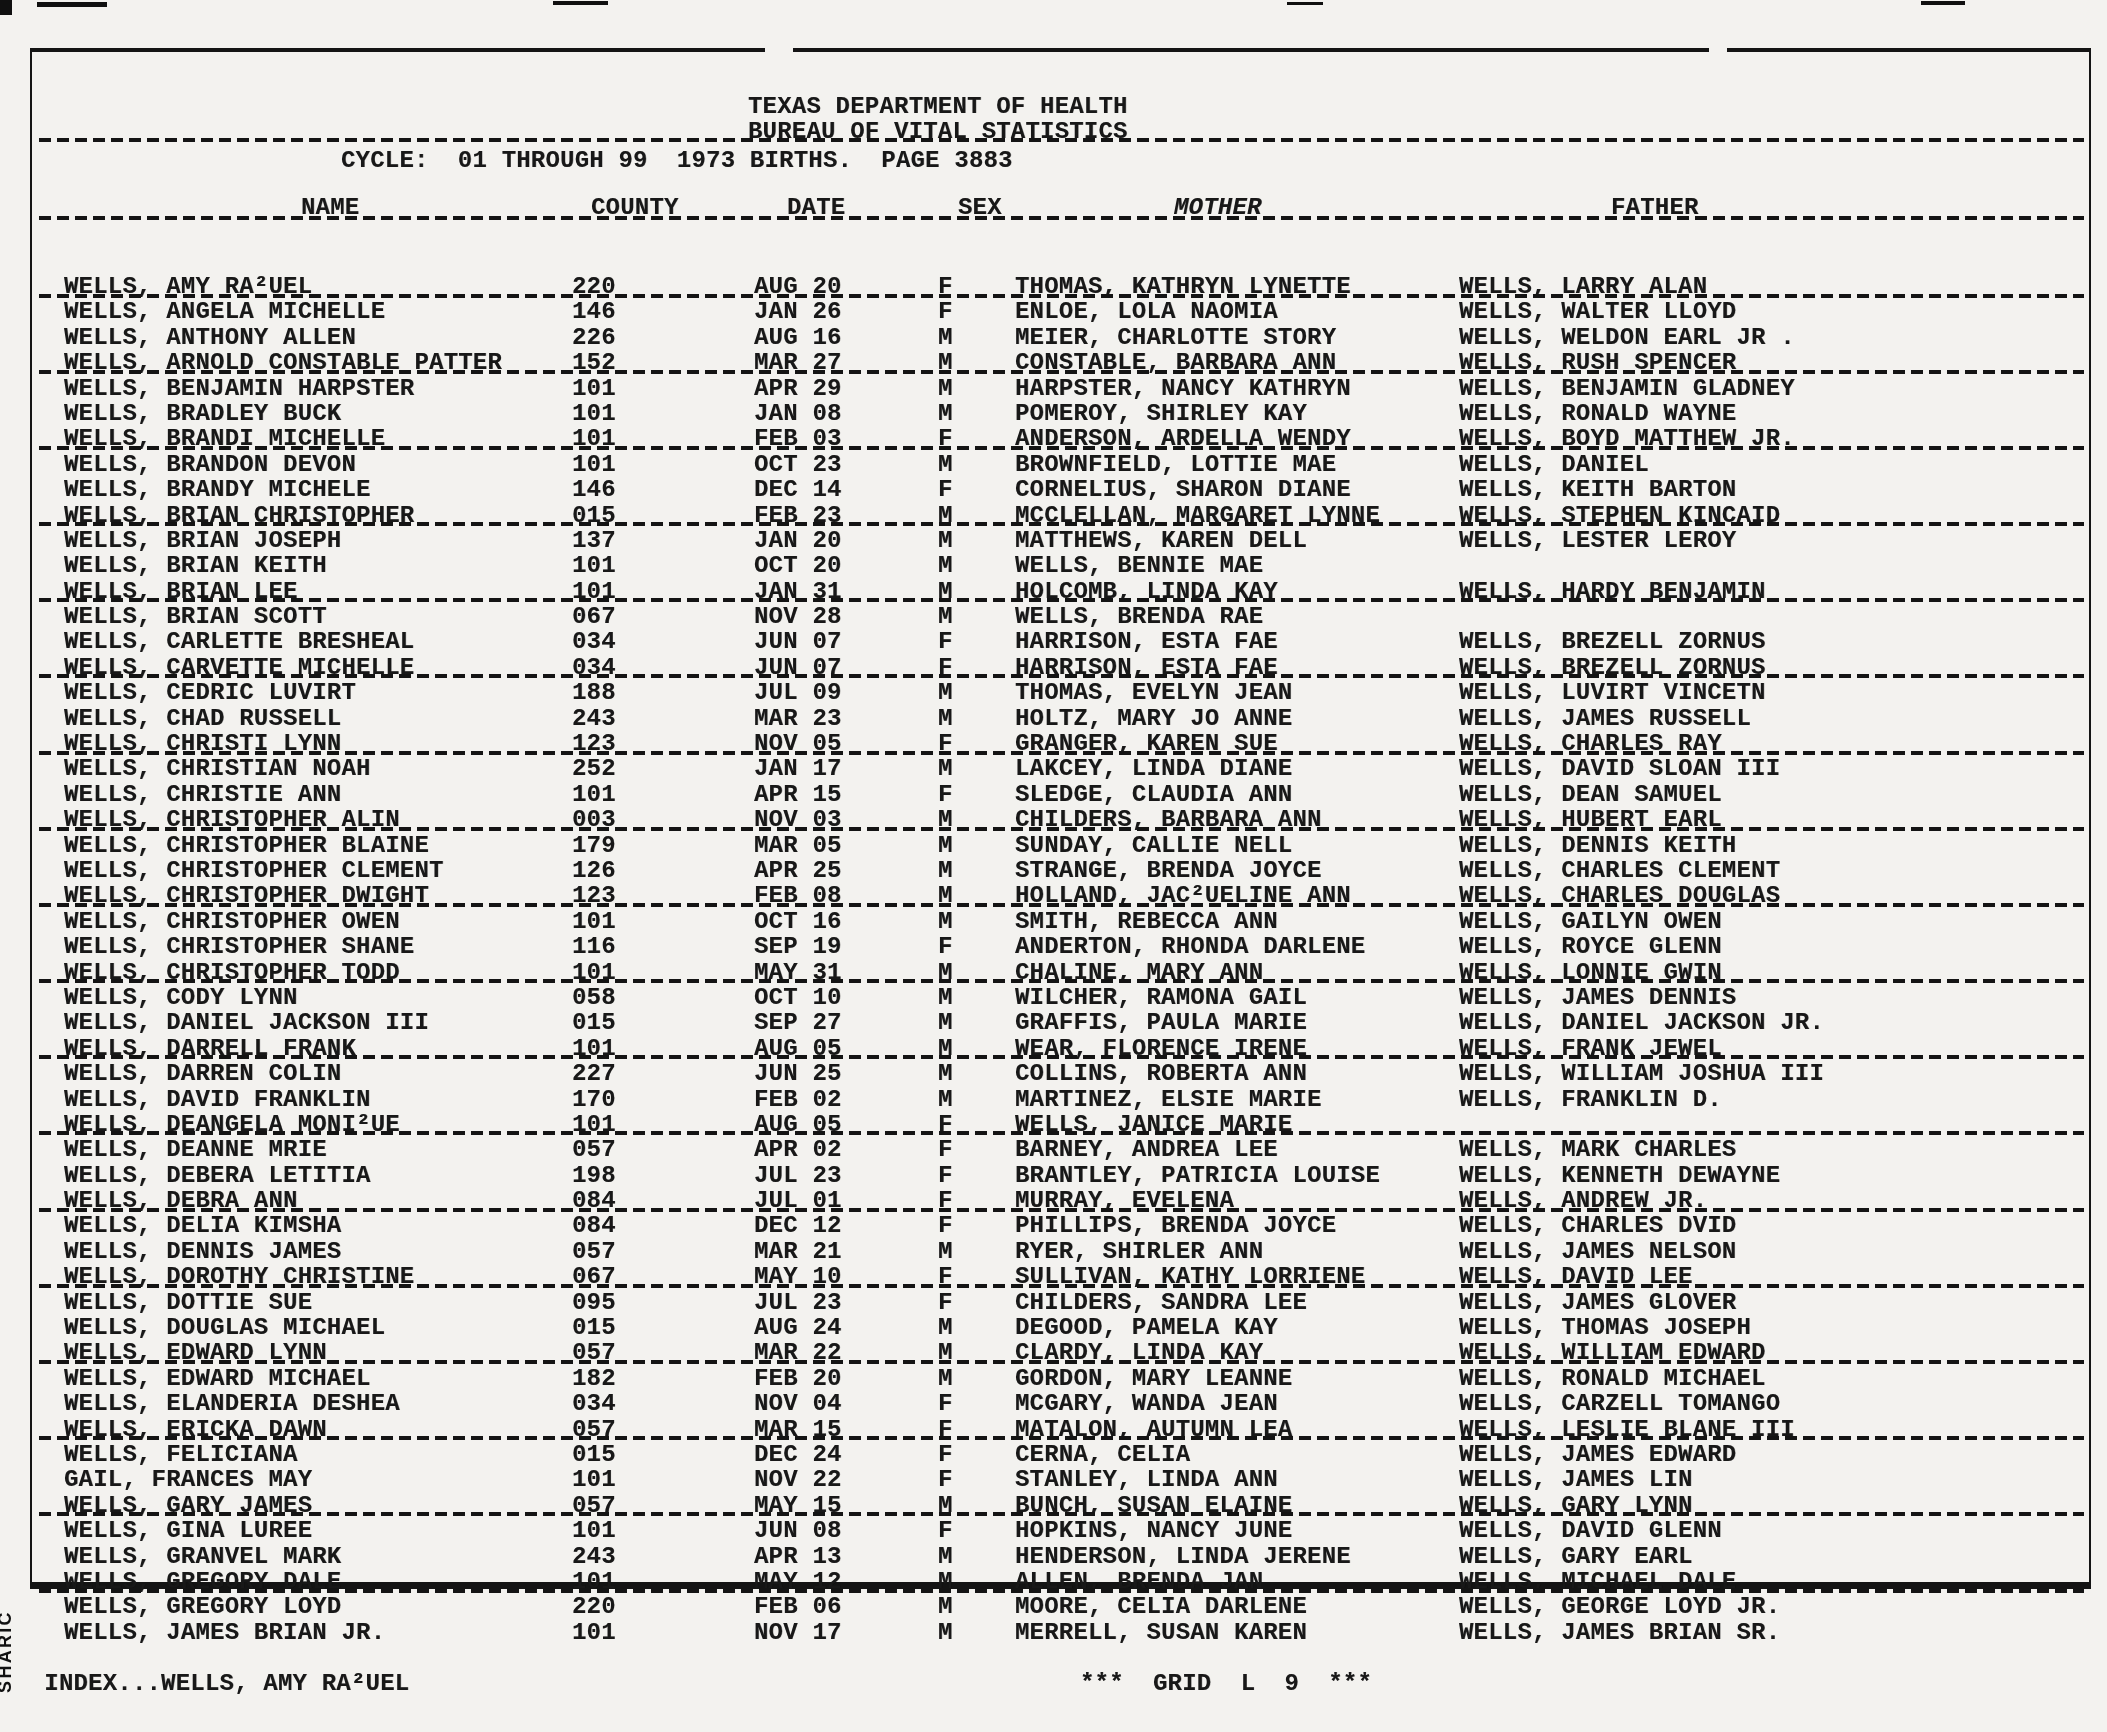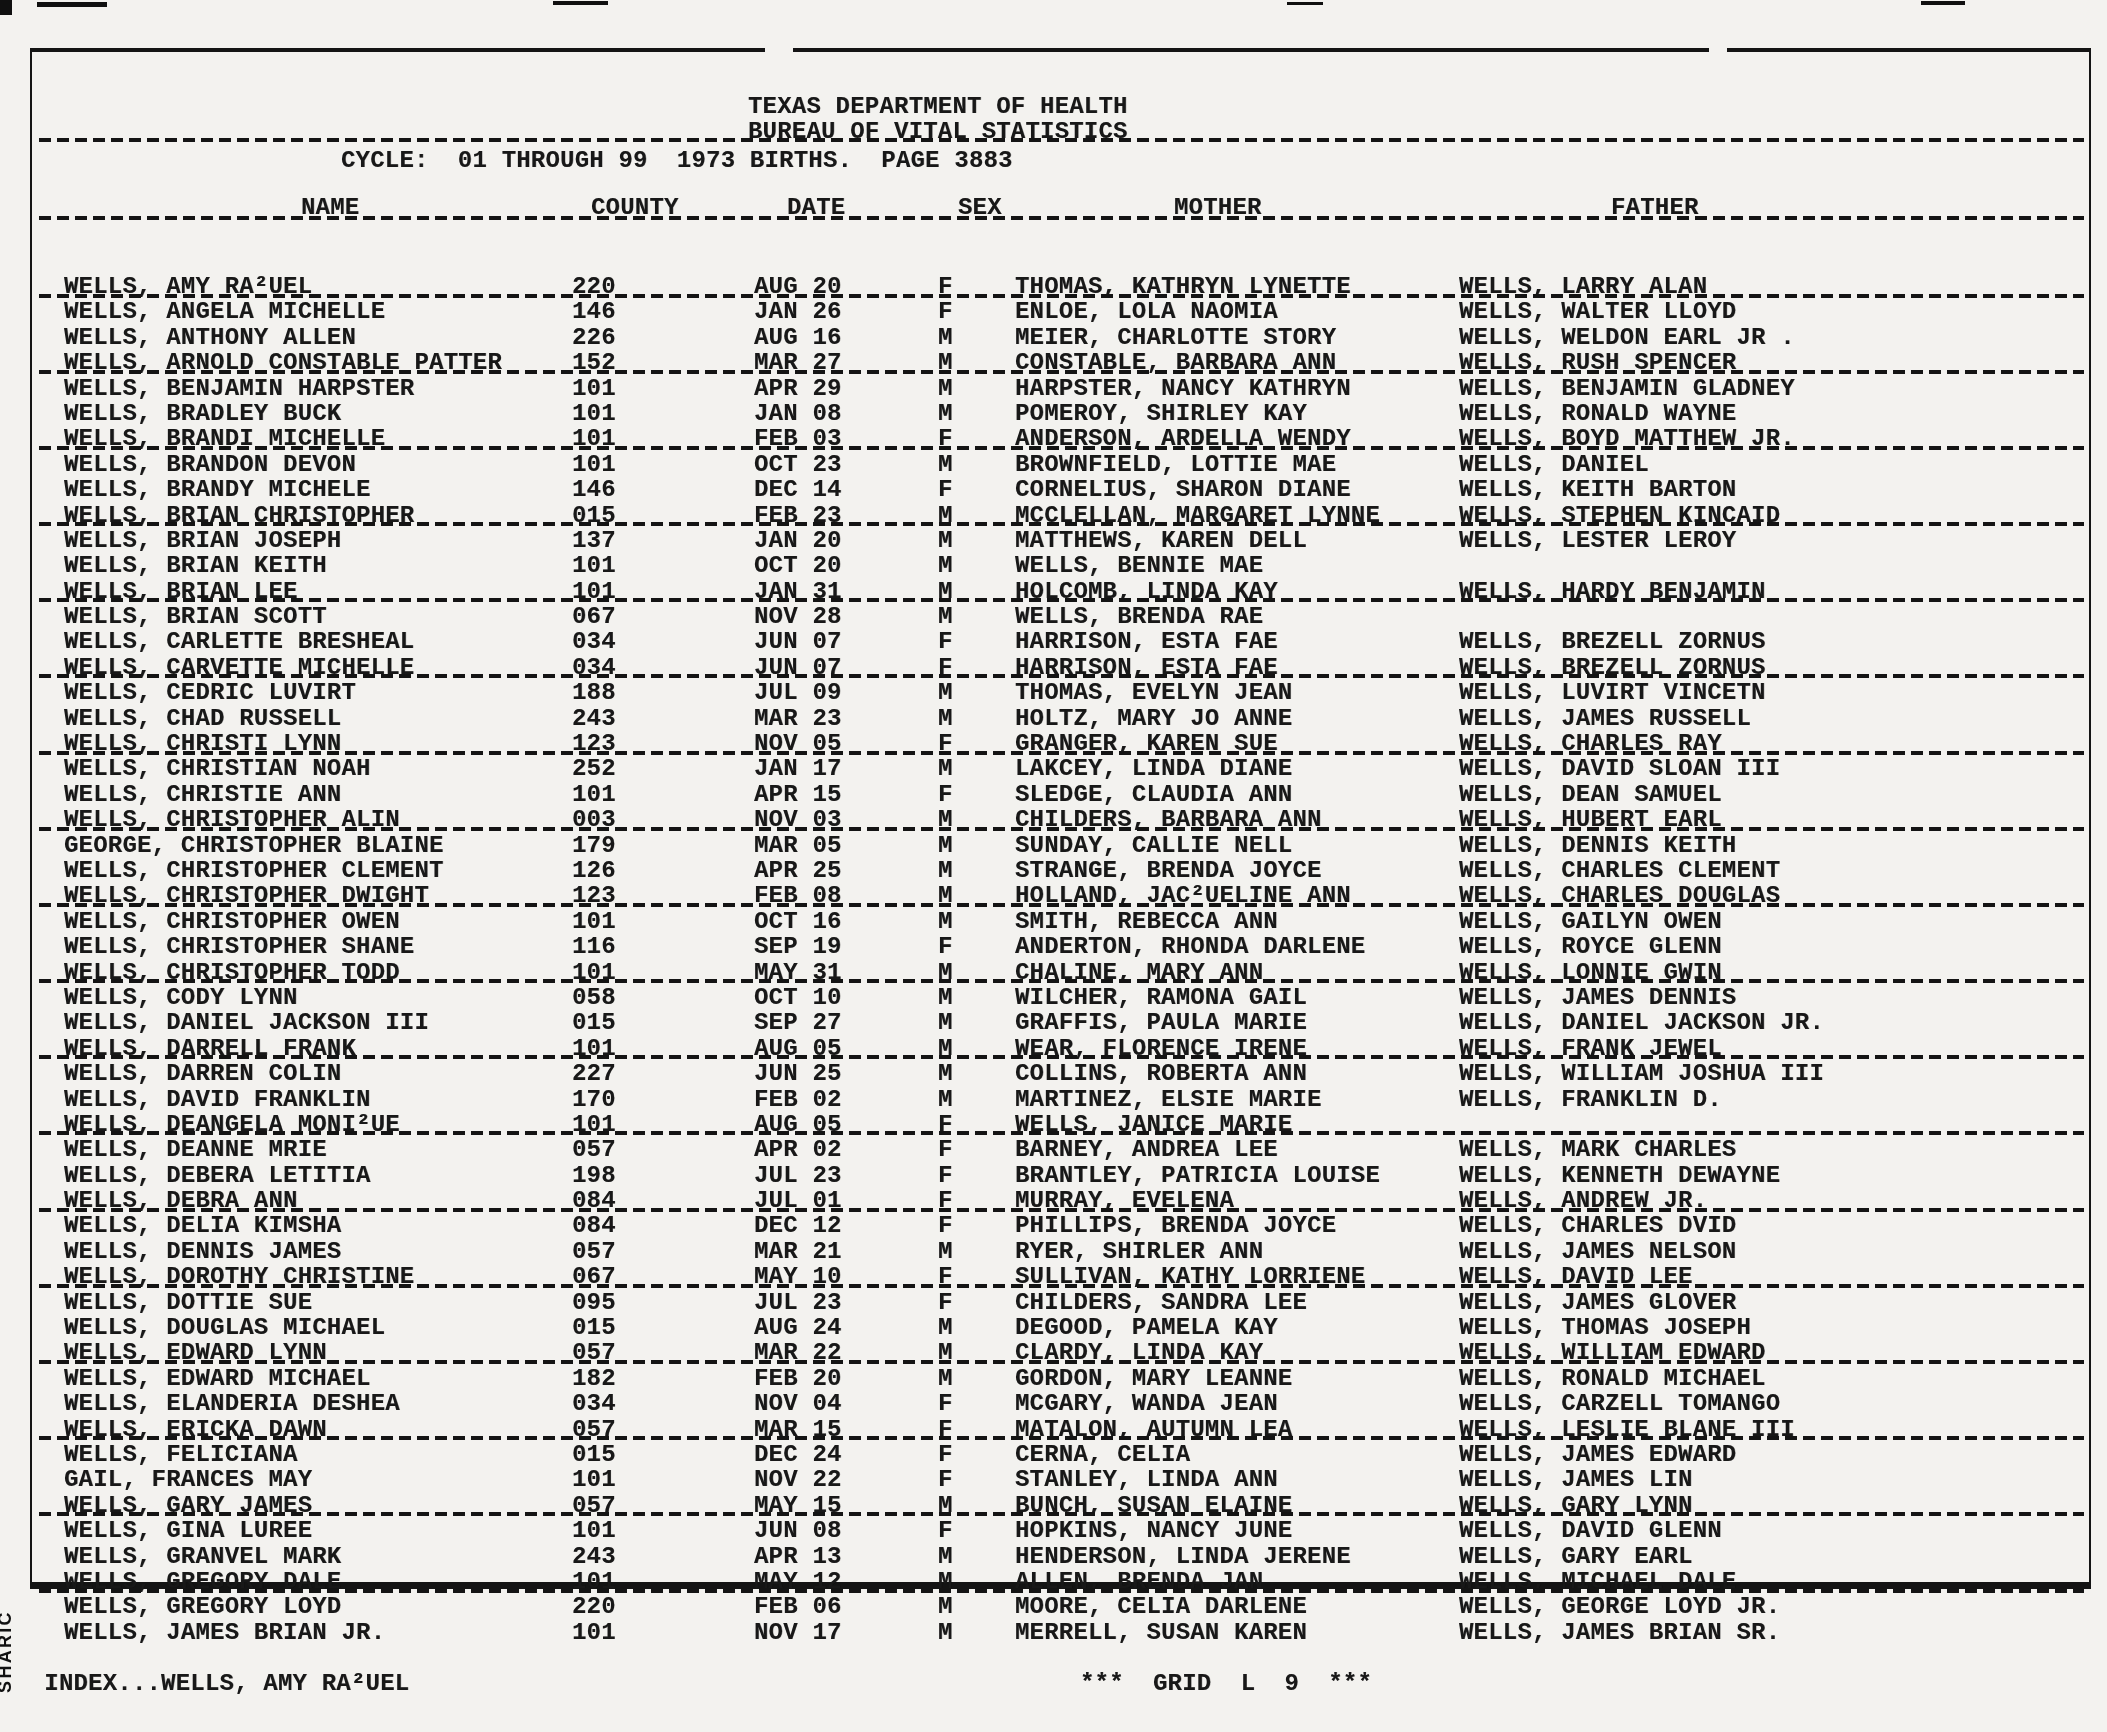--- a/index.html
+++ b/index.html
@@ -30,21 +30,21 @@
   }
   .title{position:absolute;white-space:pre;}
   .title1{left:716px;top:41px;}
   .title2{left:716px;top:66px;font-family:Liberation Mono, monospace;}
   .dash-a{top:86px;}
   .cycle{left:309px;top:95px;}
 
   .thead{position:absolute;left:0;top:142px;width:100%;height:26px;}
   .hcol{position:absolute;white-space:pre;}
   .hc0{left:269px;} .hc1{left:559px;} .hc2{left:755px;}
-  .hc3{left:926px;} .hc4{left:1142px;} .hc5{left:1579px;}
+  .hc3{left:926px;} .hc4{left:1142px;font-style:italic;} .hc5{left:1579px;}
   .dash-b{top:164px;}
 
   .tbody{position:absolute;left:0;top:222px;width:100%;}
   .trow{
     display:grid;
     grid-template-columns:508px 182px 184px 77px 444px 1fr;
     padding-left:32px;height:25.4px;line-height:25.4px;
     position:relative;white-space:pre;
   }
   .tcell{overflow:visible;}
@@ -112,21 +112,21 @@
         <div class="trow sep"><div class="tcell col0">WELLS, BRIAN LEE</div><div class="tcell col1">101</div><div class="tcell col2">JAN 31</div><div class="tcell col3">M</div><div class="tcell col4">HOLCOMB, LINDA KAY</div><div class="tcell col5">WELLS, HARDY BENJAMIN</div></div>
         <div class="trow"><div class="tcell col0">WELLS, BRIAN SCOTT</div><div class="tcell col1">067</div><div class="tcell col2">NOV 28</div><div class="tcell col3">M</div><div class="tcell col4">WELLS, BRENDA RAE</div><div class="tcell col5"></div></div>
         <div class="trow"><div class="tcell col0">WELLS, CARLETTE BRESHEAL</div><div class="tcell col1">034</div><div class="tcell col2">JUN 07</div><div class="tcell col3">F</div><div class="tcell col4">HARRISON, ESTA FAE</div><div class="tcell col5">WELLS, BREZELL ZORNUS</div></div>
         <div class="trow sep"><div class="tcell col0">WELLS, CARVETTE MICHELLE</div><div class="tcell col1">034</div><div class="tcell col2">JUN 07</div><div class="tcell col3">F</div><div class="tcell col4">HARRISON, ESTA FAE</div><div class="tcell col5">WELLS, BREZELL ZORNUS</div></div>
         <div class="trow"><div class="tcell col0">WELLS, CEDRIC LUVIRT</div><div class="tcell col1">188</div><div class="tcell col2">JUL 09</div><div class="tcell col3">M</div><div class="tcell col4">THOMAS, EVELYN JEAN</div><div class="tcell col5">WELLS, LUVIRT VINCETN</div></div>
         <div class="trow"><div class="tcell col0">WELLS, CHAD RUSSELL</div><div class="tcell col1">243</div><div class="tcell col2">MAR 23</div><div class="tcell col3">M</div><div class="tcell col4">HOLTZ, MARY JO ANNE</div><div class="tcell col5">WELLS, JAMES RUSSELL</div></div>
         <div class="trow sep"><div class="tcell col0">WELLS, CHRISTI LYNN</div><div class="tcell col1">123</div><div class="tcell col2">NOV 05</div><div class="tcell col3">F</div><div class="tcell col4">GRANGER, KAREN SUE</div><div class="tcell col5">WELLS, CHARLES RAY</div></div>
         <div class="trow"><div class="tcell col0">WELLS, CHRISTIAN NOAH</div><div class="tcell col1">252</div><div class="tcell col2">JAN 17</div><div class="tcell col3">M</div><div class="tcell col4">LAKCEY, LINDA DIANE</div><div class="tcell col5">WELLS, DAVID SLOAN III</div></div>
         <div class="trow"><div class="tcell col0">WELLS, CHRISTIE ANN</div><div class="tcell col1">101</div><div class="tcell col2">APR 15</div><div class="tcell col3">F</div><div class="tcell col4">SLEDGE, CLAUDIA ANN</div><div class="tcell col5">WELLS, DEAN SAMUEL</div></div>
         <div class="trow sep"><div class="tcell col0">WELLS, CHRISTOPHER ALIN</div><div class="tcell col1">003</div><div class="tcell col2">NOV 03</div><div class="tcell col3">M</div><div class="tcell col4">CHILDERS, BARBARA ANN</div><div class="tcell col5">WELLS, HUBERT EARL</div></div>
-        <div class="trow"><div class="tcell col0">GEORGE, CHRISTOPHER BLAINE</div><div class="tcell col1">179</div><div class="tcell col2">MAR 05</div><div class="tcell col3">M</div><div class="tcell col4">SUNDAY, CALLIE NELL</div><div class="tcell col5">WELLS, DENNIS KEITH</div></div>
+        <div class="trow"><div class="tcell col0">WELLS, CHRISTOPHER BLAINE</div><div class="tcell col1">179</div><div class="tcell col2">MAR 05</div><div class="tcell col3">M</div><div class="tcell col4">SUNDAY, CALLIE NELL</div><div class="tcell col5">WELLS, DENNIS KEITH</div></div>
         <div class="trow"><div class="tcell col0">WELLS, CHRISTOPHER CLEMENT</div><div class="tcell col1">126</div><div class="tcell col2">APR 25</div><div class="tcell col3">M</div><div class="tcell col4">STRANGE, BRENDA JOYCE</div><div class="tcell col5">WELLS, CHARLES CLEMENT</div></div>
         <div class="trow sep"><div class="tcell col0">WELLS, CHRISTOPHER DWIGHT</div><div class="tcell col1">123</div><div class="tcell col2">FEB 08</div><div class="tcell col3">M</div><div class="tcell col4">HOLLAND, JAC²UELINE ANN</div><div class="tcell col5">WELLS, CHARLES DOUGLAS</div></div>
         <div class="trow"><div class="tcell col0">WELLS, CHRISTOPHER OWEN</div><div class="tcell col1">101</div><div class="tcell col2">OCT 16</div><div class="tcell col3">M</div><div class="tcell col4">SMITH, REBECCA ANN</div><div class="tcell col5">WELLS, GAILYN OWEN</div></div>
         <div class="trow"><div class="tcell col0">WELLS, CHRISTOPHER SHANE</div><div class="tcell col1">116</div><div class="tcell col2">SEP 19</div><div class="tcell col3">F</div><div class="tcell col4">ANDERTON, RHONDA DARLENE</div><div class="tcell col5">WELLS, ROYCE GLENN</div></div>
         <div class="trow sep"><div class="tcell col0">WELLS, CHRISTOPHER TODD</div><div class="tcell col1">101</div><div class="tcell col2">MAY 31</div><div class="tcell col3">M</div><div class="tcell col4">CHALINE, MARY ANN</div><div class="tcell col5">WELLS, LONNIE GWIN</div></div>
         <div class="trow"><div class="tcell col0">WELLS, CODY LYNN</div><div class="tcell col1">058</div><div class="tcell col2">OCT 10</div><div class="tcell col3">M</div><div class="tcell col4">WILCHER, RAMONA GAIL</div><div class="tcell col5">WELLS, JAMES DENNIS</div></div>
         <div class="trow"><div class="tcell col0">WELLS, DANIEL JACKSON III</div><div class="tcell col1">015</div><div class="tcell col2">SEP 27</div><div class="tcell col3">M</div><div class="tcell col4">GRAFFIS, PAULA MARIE</div><div class="tcell col5">WELLS, DANIEL JACKSON JR.</div></div>
         <div class="trow sep"><div class="tcell col0">WELLS, DARRELL FRANK</div><div class="tcell col1">101</div><div class="tcell col2">AUG 05</div><div class="tcell col3">M</div><div class="tcell col4">WEAR, FLORENCE IRENE</div><div class="tcell col5">WELLS, FRANK JEWEL</div></div>
         <div class="trow"><div class="tcell col0">WELLS, DARREN COLIN</div><div class="tcell col1">227</div><div class="tcell col2">JUN 25</div><div class="tcell col3">M</div><div class="tcell col4">COLLINS, ROBERTA ANN</div><div class="tcell col5">WELLS, WILLIAM JOSHUA III</div></div>
         <div class="trow"><div class="tcell col0">WELLS, DAVID FRANKLIN</div><div class="tcell col1">170</div><div class="tcell col2">FEB 02</div><div class="tcell col3">M</div><div class="tcell col4">MARTINEZ, ELSIE MARIE</div><div class="tcell col5">WELLS, FRANKLIN D.</div></div>

